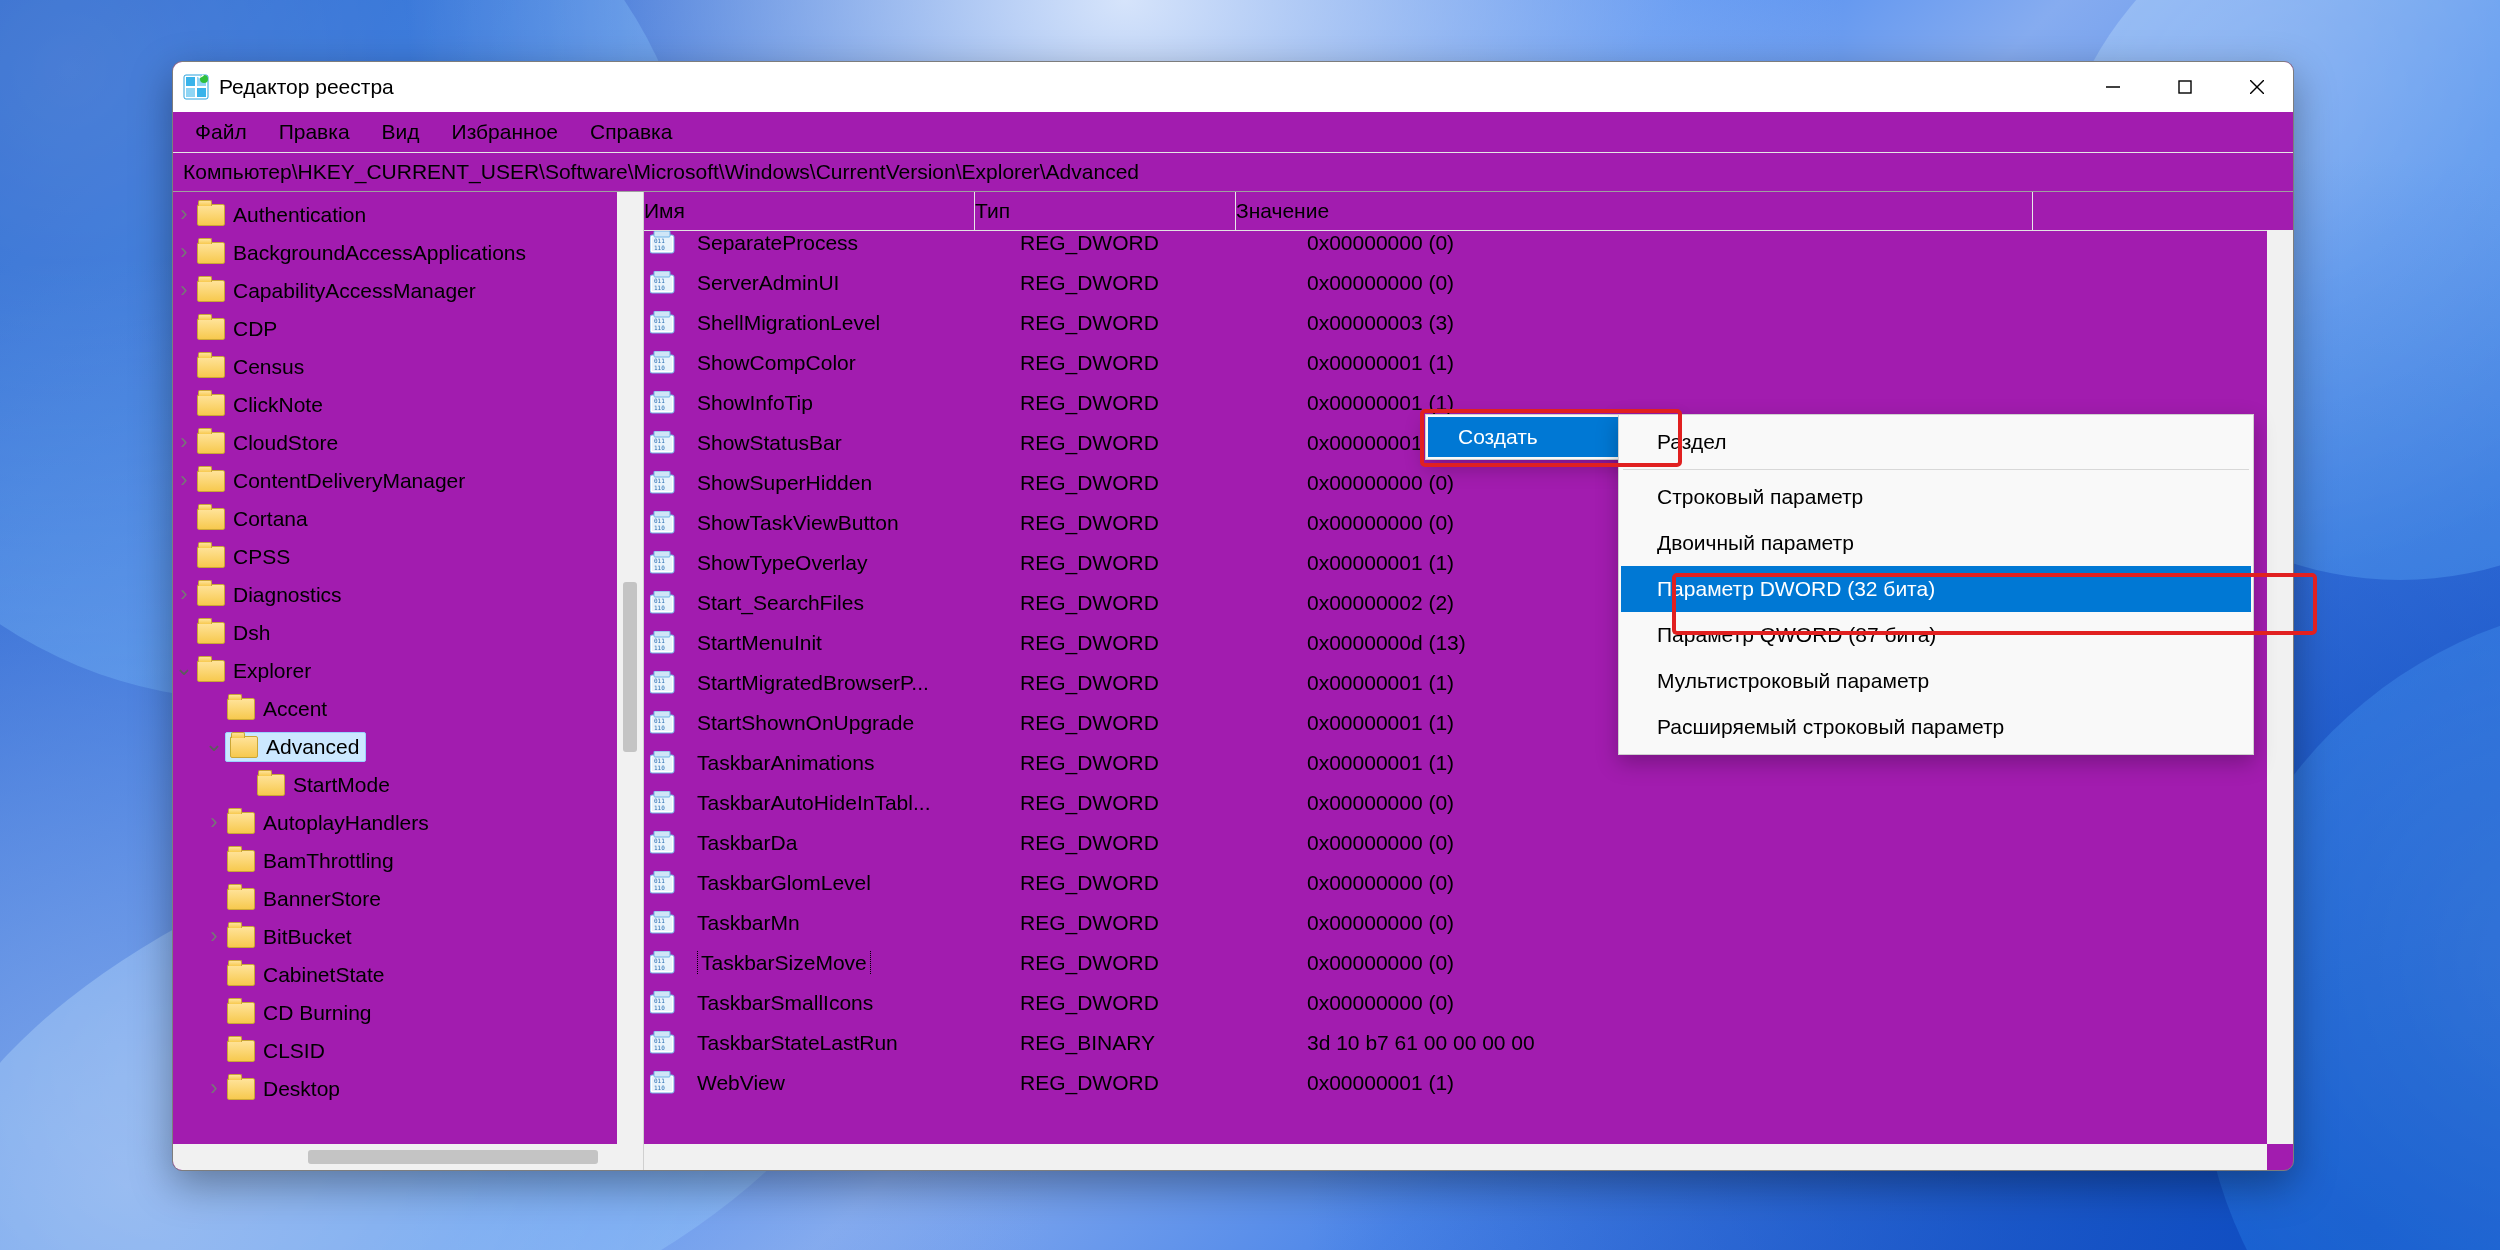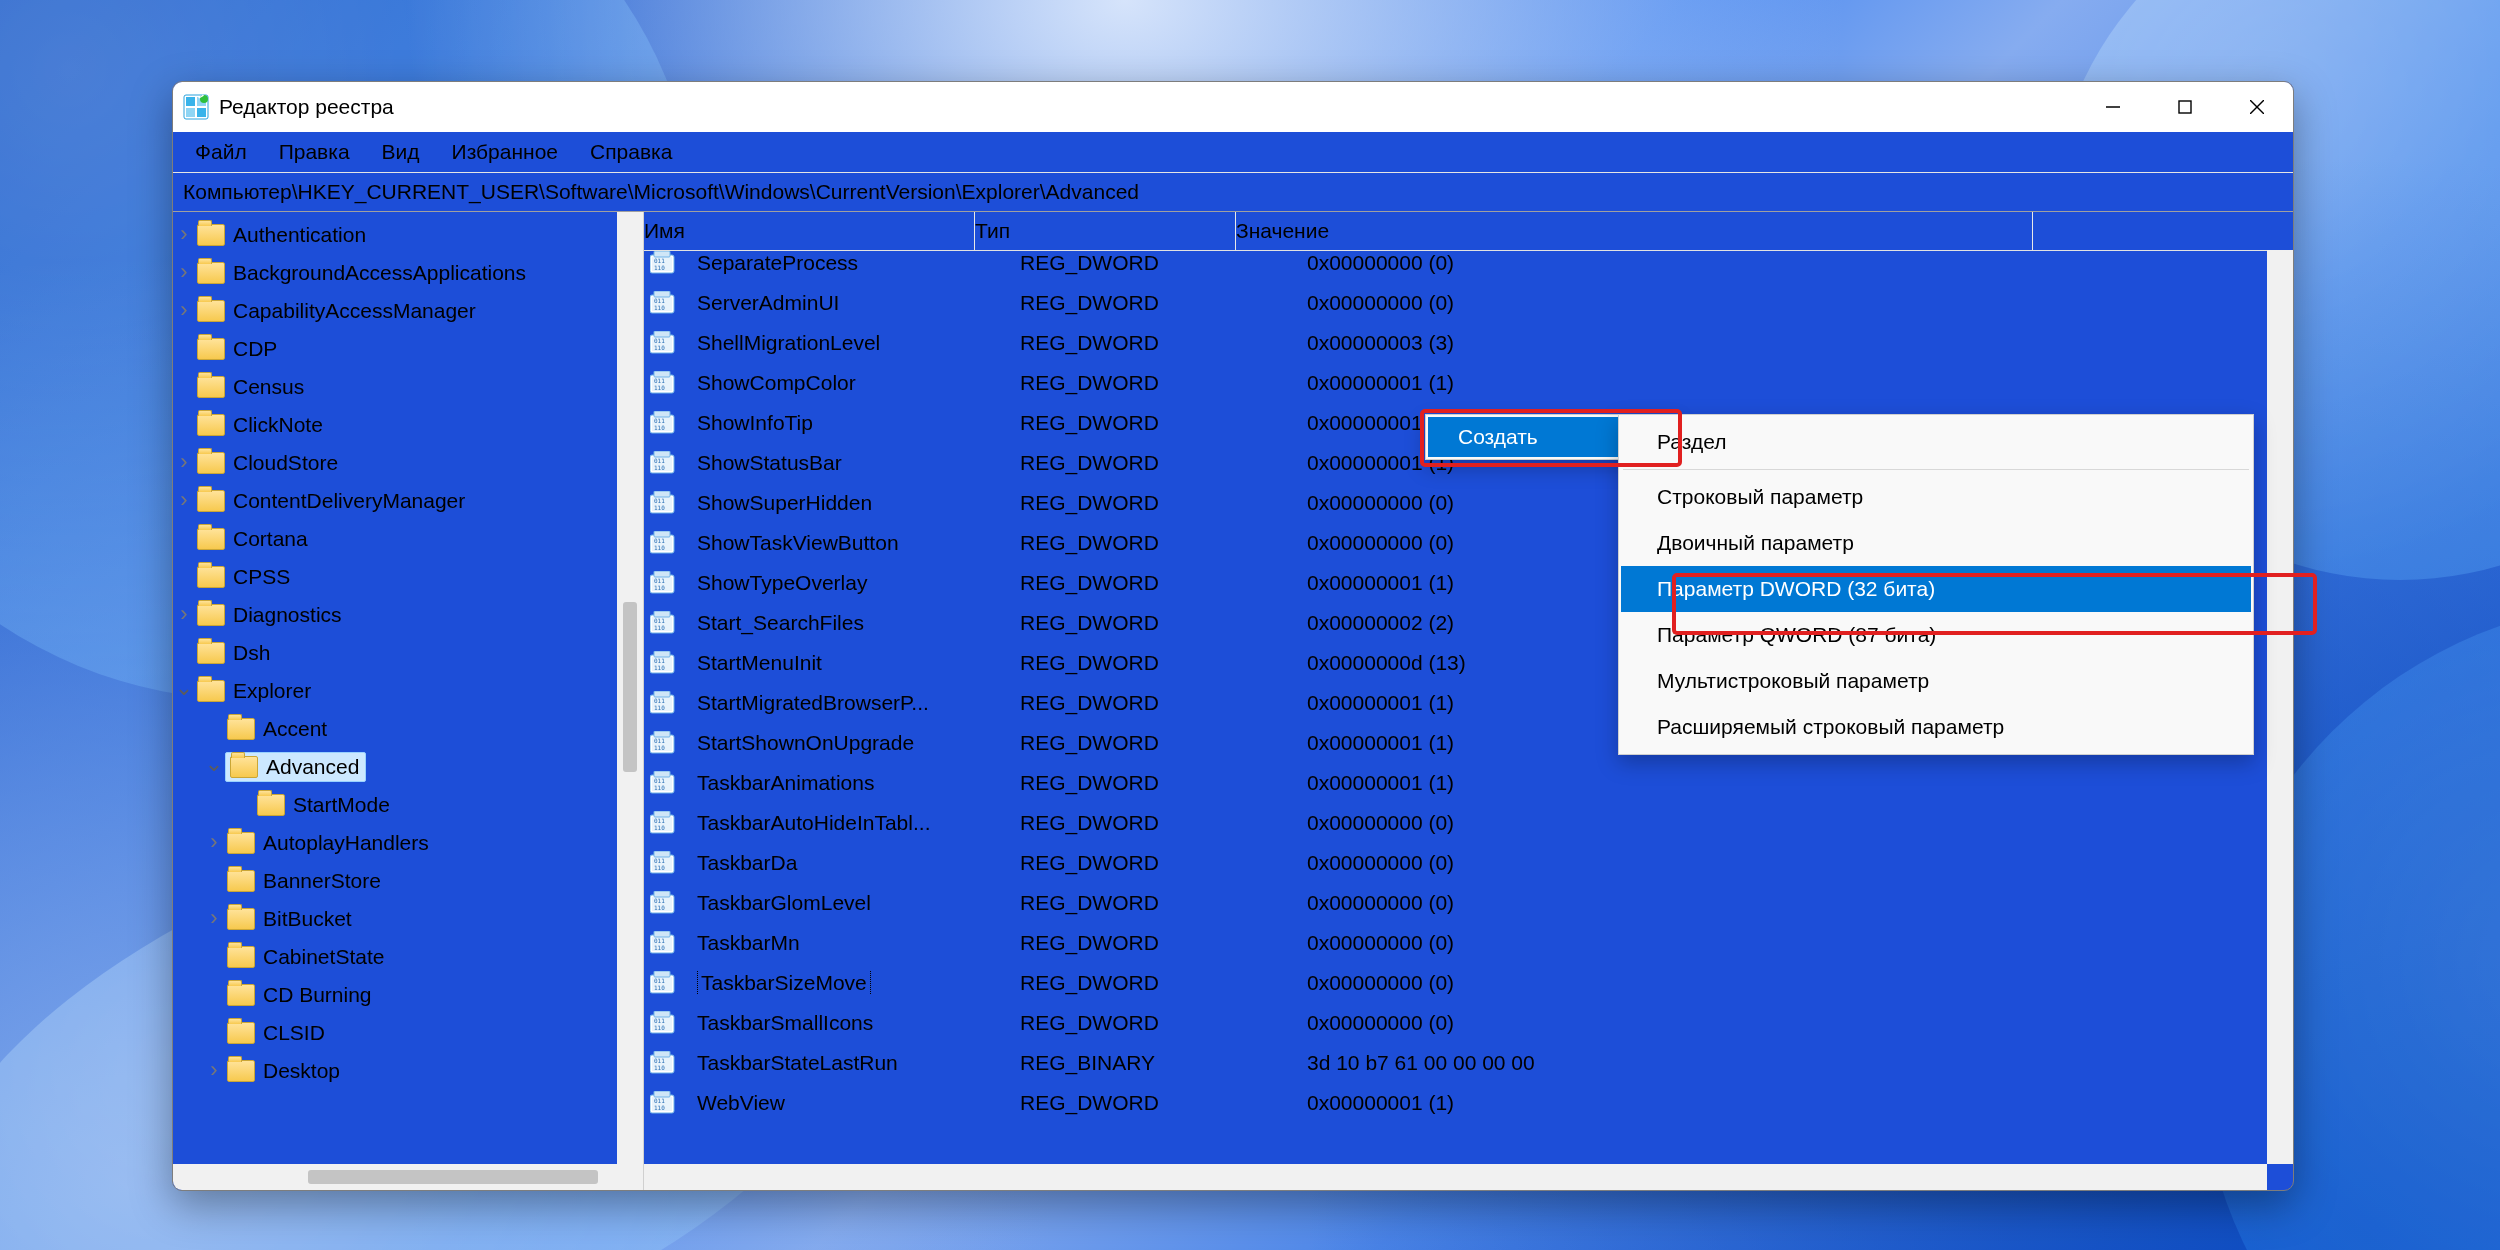--- a/index.html
+++ b/index.html
@@ -32,28 +32,27 @@
   .p2{left:2050px;top:-120px;width:700px;height:700px;}
   .p3{left:-100px;top:850px;width:1000px;height:500px;transform:rotate(-20deg);}
   .p4{left:2200px;top:600px;width:900px;height:900px;background:radial-gradient(circle at 40% 40%,#5a8ae4,#0b3ea6 70%);}
 
   .window {
     position: absolute;
     left: 172px;
     top: 61px;
     width: 2120px;
     height: 1108px;
-    background: #1d4ed8;
+    background: #a21caf;
     border: 1px solid #7d7d7d;
     border-radius: 10px;
     box-shadow: 0 14px 40px rgba(0,0,0,0.35);
     display: flex;
     flex-direction: column;
     overflow: hidden;
-    margin-top: 20px;
   }
 
   
   .titlebar {
     height: 50px;
     display: flex;
     align-items: center;
     padding-left: 10px;
     background: #ffffff;
     flex: 0 0 auto;
@@ -465,20 +464,29 @@
               <span class="folder-icon"></span>
               <span class="tree-label">AutoplayHandlers</span>
             </span>
           </div>
           <div class="tree-row">
             <span class="tree-indent" style="width: 0px;"></span>
             <span class="tree-indent"></span>
             <span class="exp none"></span>
             <span class="sel-bg">
               <span class="folder-icon"></span>
+              <span class="tree-label">BamThrottling</span>
+            </span>
+          </div>
+          <div class="tree-row">
+            <span class="tree-indent" style="width: 0px;"></span>
+            <span class="tree-indent"></span>
+            <span class="exp none"></span>
+            <span class="sel-bg">
+              <span class="folder-icon"></span>
               <span class="tree-label">BannerStore</span>
             </span>
           </div>
           <div class="tree-row">
             <span class="tree-indent" style="width: 0px;"></span>
             <span class="tree-indent"></span>
             <span class="exp closed"></span>
             <span class="sel-bg">
               <span class="folder-icon"></span>
               <span class="tree-label">BitBucket</span>

